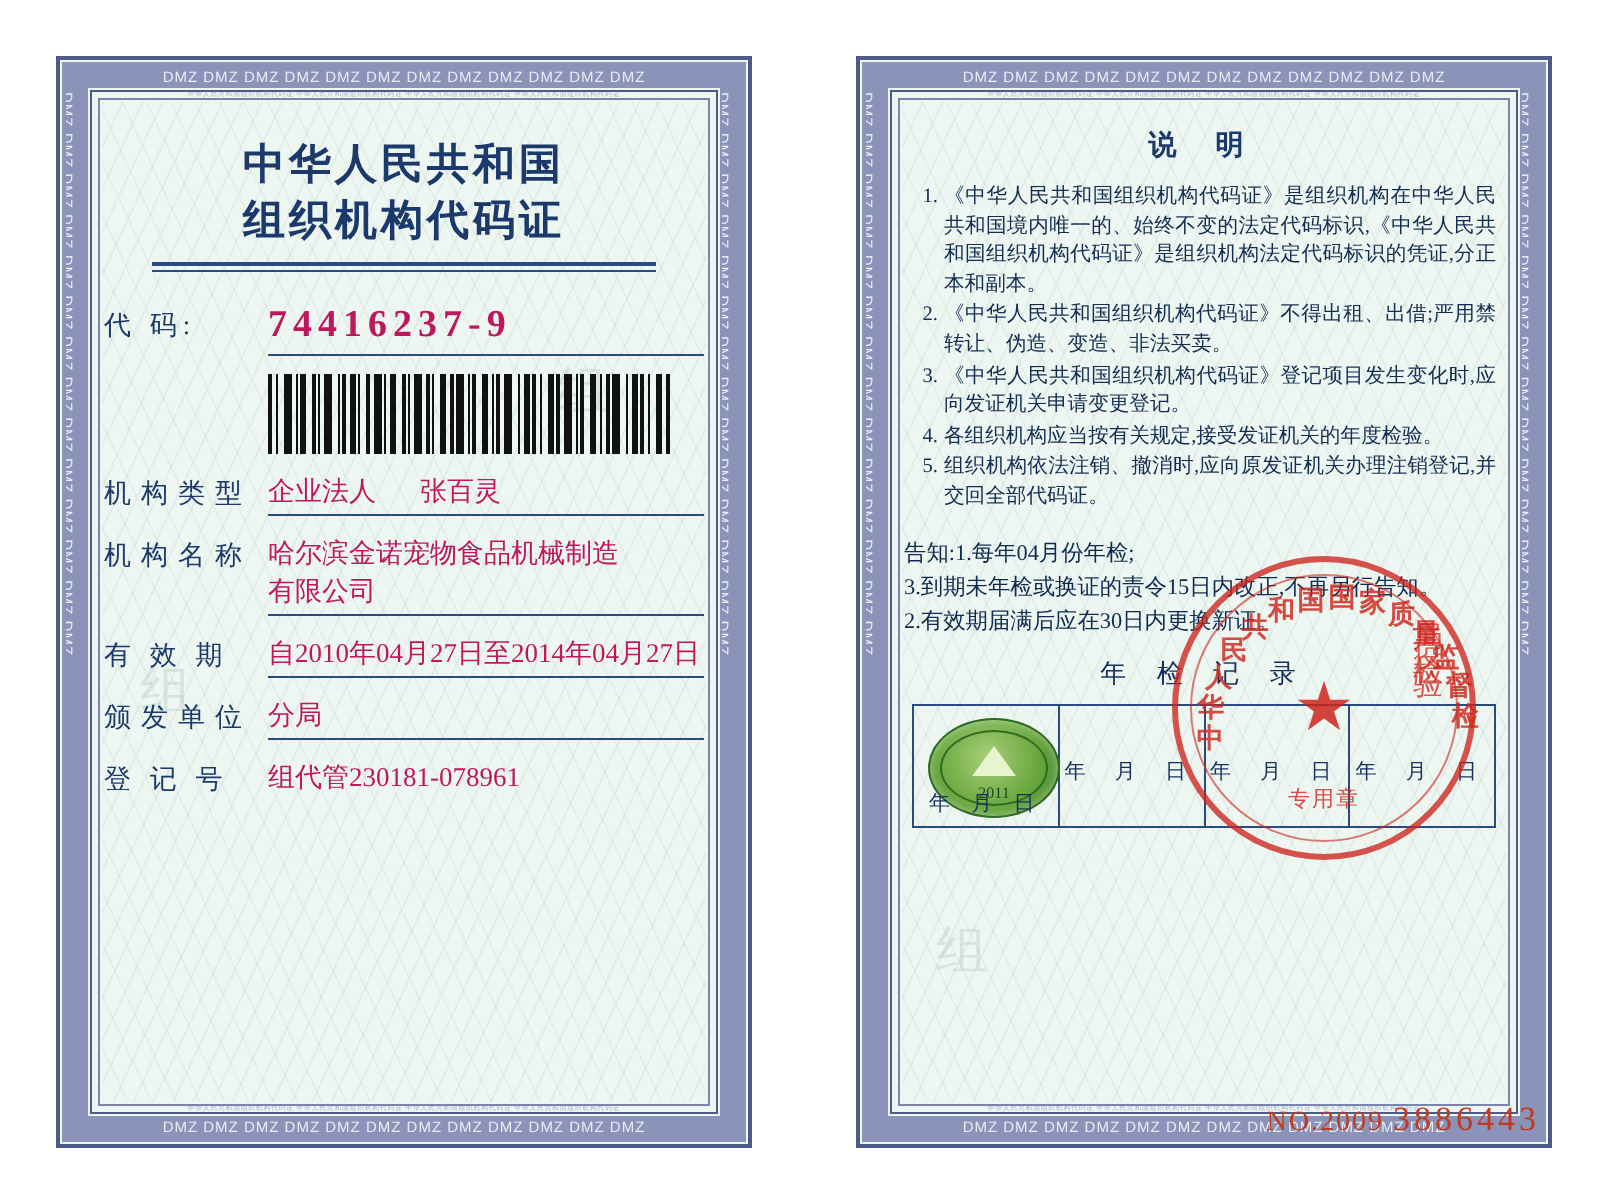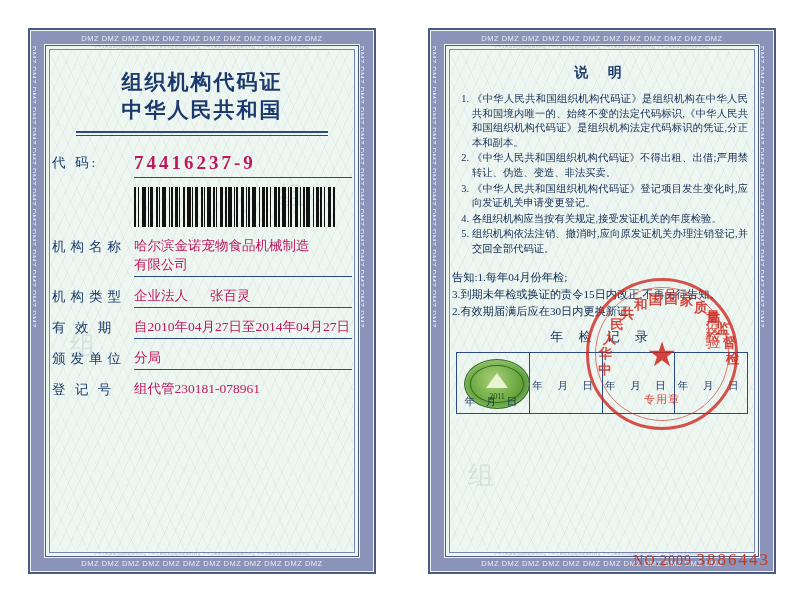--- a/index.html
+++ b/index.html
@@ -399,22 +399,22 @@
     <div class="micro-row micro-top">中华人民共和国组织机构代码证 中华人民共和国组织机构代码证 中华人民共和国组织机构代码证 中华人民共和国组织机构代码证</div>
     <div class="micro-row micro-bottom">中华人民共和国组织机构代码证 中华人民共和国组织机构代码证 中华人民共和国组织机构代码证 中华人民共和国组织机构代码证</div>
     <div class="frame-inner"></div>
     <div class="frame-inner2"></div>
     <div class="guilloche"></div>
     <div class="watermark" style="left:42px; top:300px;">组</div>
     <div class="watermark" style="left:250px; top:150px;">组</div>
 
     <div class="content">
       <div class="title-block">
+        <div class="title-line">中华人民共和国</div>
         <div class="title-line">组织机构代码证</div>
-        <div class="title-line">中华人民共和国</div>
         <div class="title-rule"></div>
         <div class="title-rule2"></div>
       </div>
 
       <div class="row" style="margin-top:16px;">
         <div class="lbl spread3">代    码:</div>
         <div class="val big">74416237-9</div>
       </div>
 
       <div class="barcode-wrap">
@@ -509,38 +509,38 @@
             <u style="width:2px"></u>
           <i style="width:3px"></i>
             <u style="width:1px"></u>
             <i style="width:2px"></i>
             <u style="width:2px"></u>
           <i style="width:1px"></i>
             <u style="width:3px"></u>
             <i style="width:3px"></i>
             <u style="width:2px"></u>
           <i style="width:2px"></i>
-        </div>
-      </div>
-
-      <div class="row">
-        <div class="lbl">机构名称</div>
-        <div class="val">
-          <span>哈尔滨金诺宠物食品机械制造</span>
-          <span class="sub">有限公司</span>
         </div>
       </div>
 
       <div class="row">
         <div class="lbl">机构类型</div>
         <div class="val">
           <span class="two-col">
             <span>企业法人</span>
             <span>张百灵</span>
           </span>
+        </div>
+      </div>
+
+      <div class="row">
+        <div class="lbl">机构名称</div>
+        <div class="val">
+          <span>哈尔滨金诺宠物食品机械制造</span>
+          <span class="sub">有限公司</span>
         </div>
       </div>
 
 
       <div class="row">
         <div class="lbl spread3">有 效 期</div>
         <div class="val">自2010年04月27日至2014年04月27日</div>
       </div>
 
       <div class="row">

